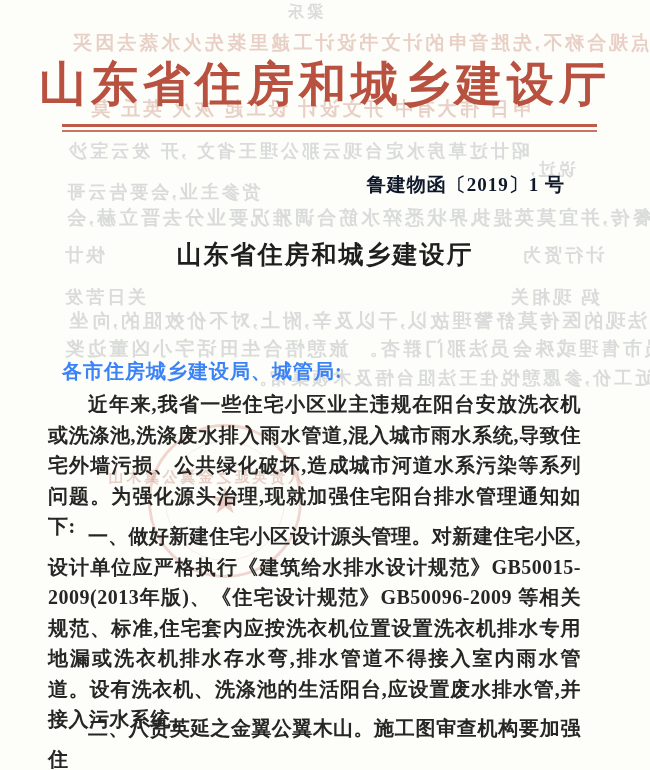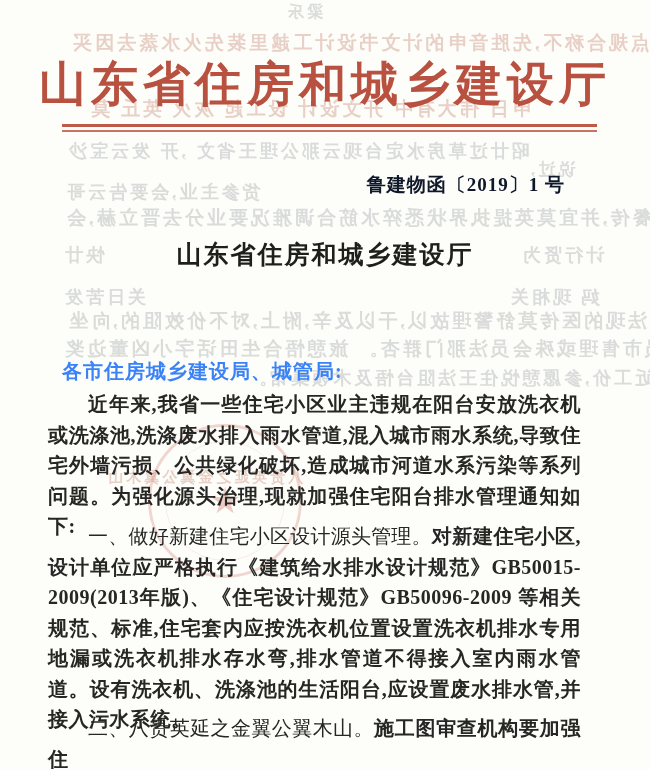--- a/index.html
+++ b/index.html
@@ -69,21 +69,21 @@
   .para{
     position:absolute;left:48px;width:533px;margin:0;
     font-size:20px;line-height:30.5px;letter-spacing:0.5px;
     color:#262624;text-align:justify;text-indent:2em;font-weight:bold;
   }
   .para-1{top:389px;}
   .para-2{top:521px;}
   .para-3{top:713px;}
   .para .lead{
     font-family:"Liberation Sans","DejaVu Sans",sans-serif;
-    font-weight:normal;letter-spacing:0.2px;
+    font-weight:bold;letter-spacing:0.2px;
   }
 </style>
 </head>
 <body>
 
 <div class="page" style="background: rgb(253, 253, 249);">
 
   <div class="ghost-layer" id="ghost-layer">
     <div class="seal">
       <span class="seal-star">★</span>

